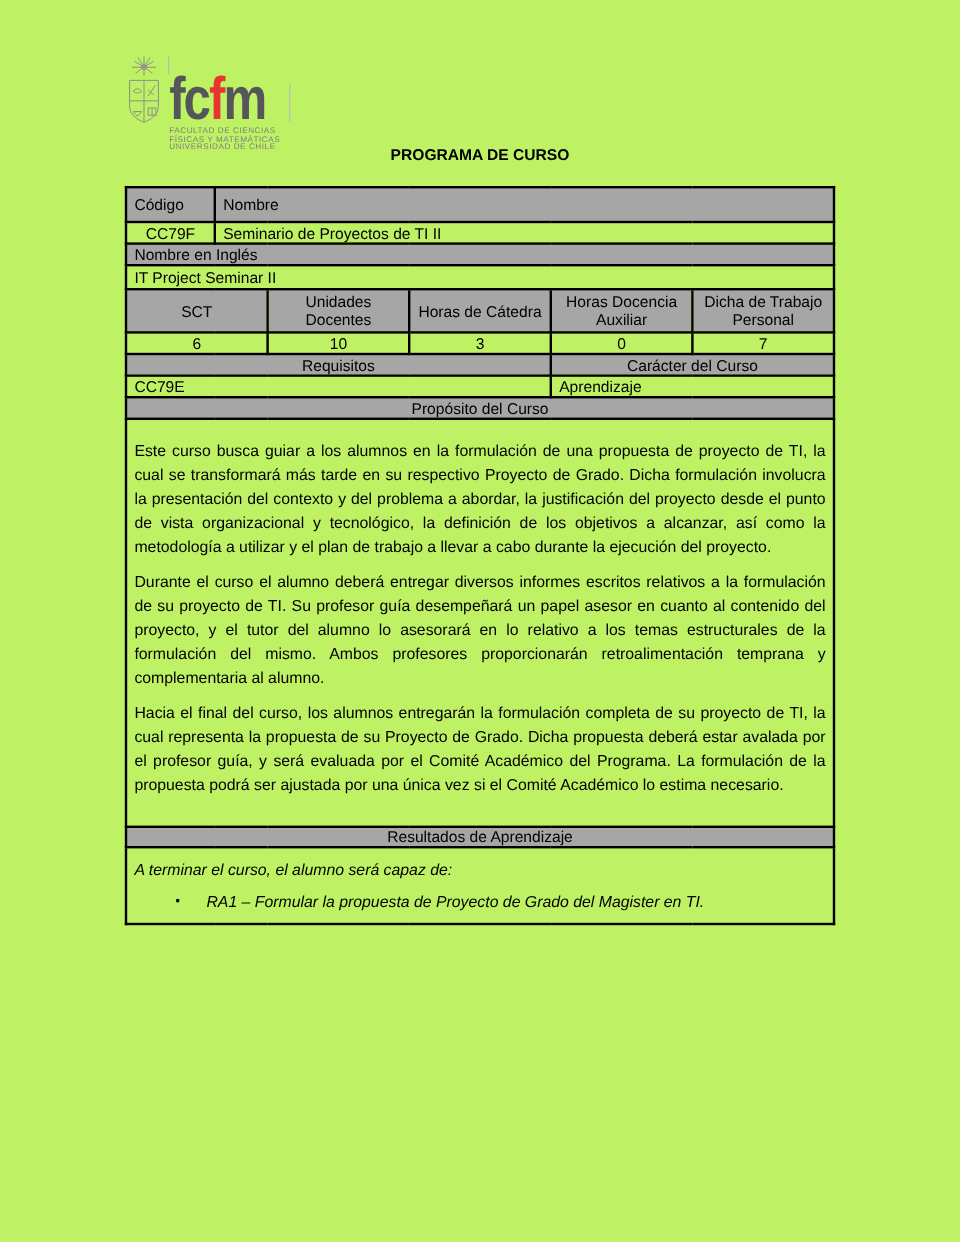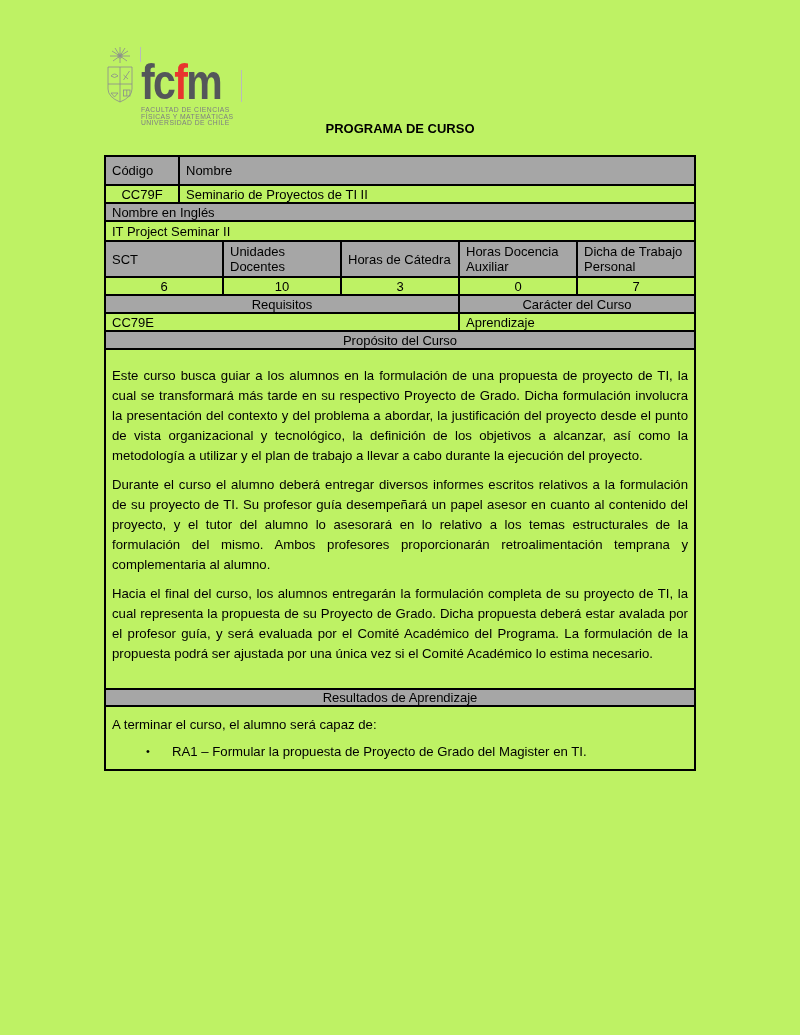--- a/index.html
+++ b/index.html
@@ -47,37 +47,37 @@
     font-size: 13px; color: #000;
   }
   table.course td {
     border: 2px solid #000;
     padding: 0 6px;
     vertical-align: middle;
     overflow: hidden;
   }
   td.gray { background: #a6a6a6; }
   td.center { text-align: center; }
-  td.hdr2 { text-align: left; line-height: 15px; padding: 0 3px; }
+  td.hdr2 { text-align: center; line-height: 15px; padding: 0 3px; }
   .h19 { height: 29px; } .h18 { height: 18px; } .h20 { height: 20px; }
   .h36 { height: 36px; } .h16 { height: 16px; }
   td.cell-seminario { padding-left: 18px; }
   td.cell-req { padding-left: 14px; }
   td.cell-oblig { padding-left: 9px; }
   td.cell-ingles-val { padding-left: 4px; }
 
   td.purpose-cell {
     height: 340px; vertical-align: top;
     padding: 6px 8px 0 8px;
   }
   .purpose-cell p {
     font-size: 13.2px; line-height: 20px; text-align: justify;
     margin: 0 0 9px 0;
   }
-  td.outcomes-cell { height: 64px; vertical-align: top; padding: 9px 8px 0 4px; }
+  td.outcomes-cell { height: 64px; vertical-align: top; padding: 9px 8px 0 4px; font-style: italic; }
   .outcomes-intro { font-size: 13.2px; line-height: 15px; }
   .outcome-item { display: flex; margin: 12px 0 0 34px; font-size: 13.2px; line-height: 15px; }
   .bullet-glyph { width: 26px; flex: 0 0 26px; font-size: 11px; }
 </style>
 </head>
 <body>
 
 <div class="page">
 
   <div class="logo">

